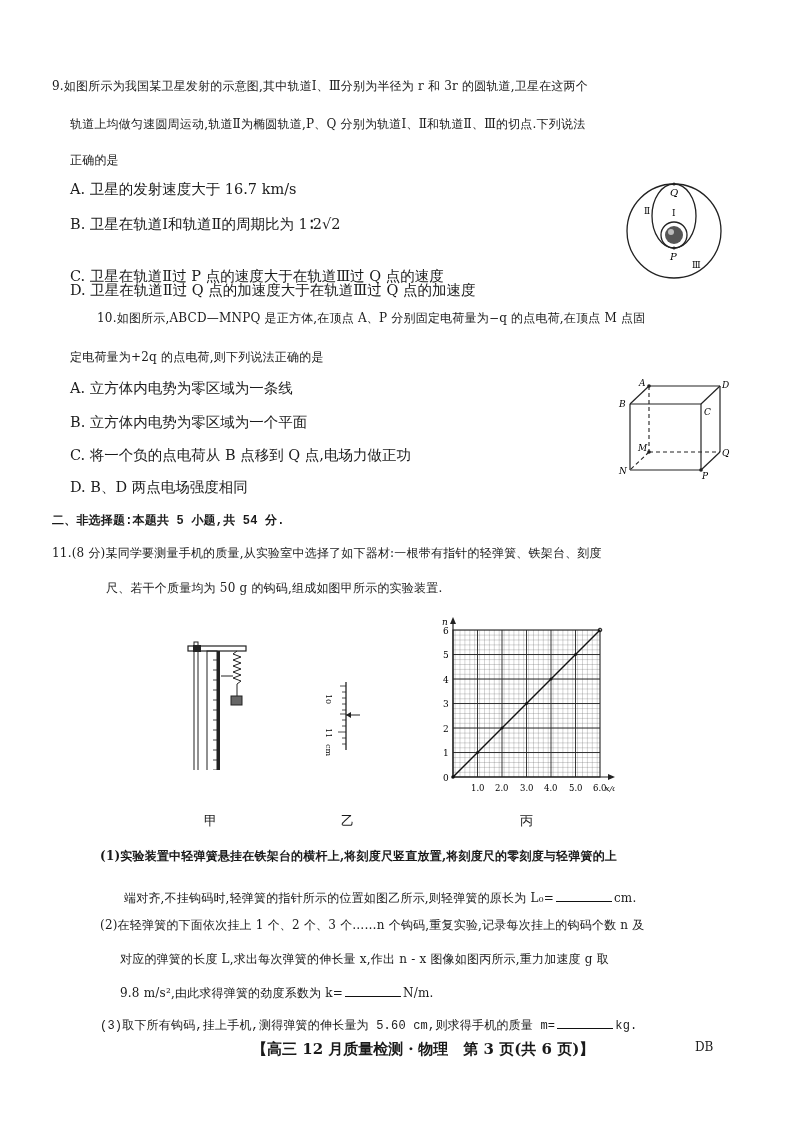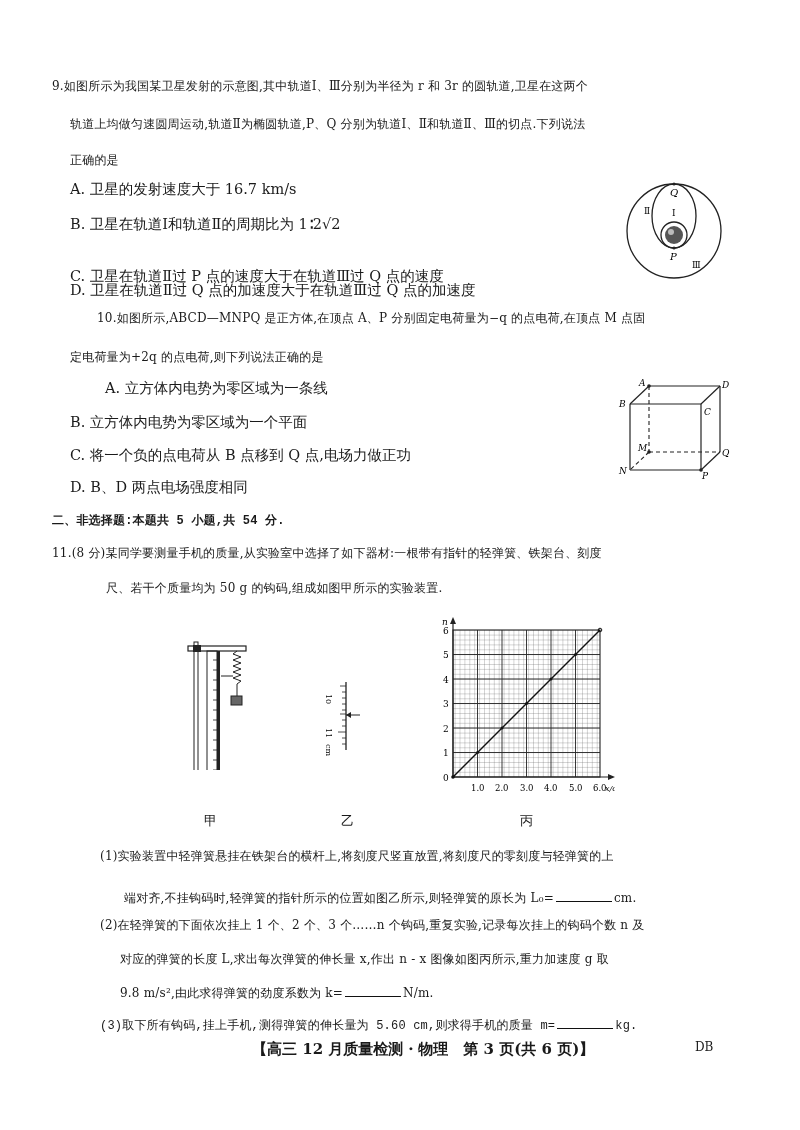--- a/index.html
+++ b/index.html
@@ -40,21 +40,21 @@
   <text x="50" y="38" font-size="9">Ⅰ</text>
   <text x="22" y="36" font-size="9">Ⅱ</text>
   <text x="70" y="90" font-size="9">Ⅲ</text>
 </svg>
 
 <div class="abs q" style="left:52px;top:310px;margin-left:45px;">
   <span>10.</span><span>如图所示,ABCD—MNPQ 是正方体,在顶点 A、P 分别固定电荷量为−q 的点电荷,在顶点 M 点固</span>
 </div>
 <div class="abs q" style="left:70px;top:349px;">定电荷量为+2q 的点电荷,则下列说法正确的是</div>
 
-<div class="abs opt" style="left:70px;top:379px;margin-left:35px;">A. 立方体内电势为零区域为一条线</div>
+<div class="abs opt" style="left:70px;top:379px;">A. 立方体内电势为零区域为一条线</div>
 <div class="abs opt" style="left:70px;top:413px;">B. 立方体内电势为零区域为一个平面</div>
 <div class="abs opt" style="left:70px;top:446px;">C. 将一个负的点电荷从 B 点移到 Q 点,电场力做正功</div>
 <div class="abs opt" style="left:70px;top:478px;">D. B、D 两点电场强度相同</div>
 
 <svg class="abs" style="left:612px;top:378px;" width="120" height="105">
   <line x1="37" y1="8" x2="108" y2="8" stroke="#222" stroke-width="1.2"></line>
   <line x1="18" y1="26" x2="89" y2="26" stroke="#222" stroke-width="1.2"></line>
   <line x1="37" y1="8" x2="18" y2="26" stroke="#222" stroke-width="1.2"></line>
   <line x1="108" y1="8" x2="89" y2="26" stroke="#222" stroke-width="1.2"></line>
   <line x1="18" y1="26" x2="18" y2="92" stroke="#222" stroke-width="1.2"></line>
@@ -180,21 +180,21 @@
   <text x="36" y="176" font-size="8.5">1.0</text>
   <text x="60" y="176" font-size="8.5">2.0</text>
   <text x="85" y="176" font-size="8.5">3.0</text>
   <text x="109" y="176" font-size="8.5">4.0</text>
   <text x="134" y="176" font-size="8.5">5.0</text>
   <text x="158" y="176" font-size="8.5">6.0</text>
   <text x="170" y="176" font-size="8" font-style="italic">x/cm</text>
 </svg>
 <div class="abs cap" style="left:520px;top:812px;">丙</div>
 
-<div class="abs q" style="left:100px;top:848px;">(1)实验装置中轻弹簧悬挂在铁架台的横杆上,将刻度尺竖直放置,将刻度尺的零刻度与轻弹簧的上</div>
+<div class="abs q" style="left:100px;top:848px;font-weight:bold;">(1)实验装置中轻弹簧悬挂在铁架台的横杆上,将刻度尺竖直放置,将刻度尺的零刻度与轻弹簧的上</div>
 <div class="abs q" style="left:124px;top:883px;margin-top:6px;">
   <span>端对齐,不挂钩码时,轻弹簧的指针所示的位置如图乙所示,则轻弹簧的原长为 L₀=</span><span class="blank"></span><span>cm.</span>
 </div>
 
 <div class="abs q" style="left:100px;top:917px;">(2)在轻弹簧的下面依次挂上 1 个、2 个、3 个……n 个钩码,重复实验,记录每次挂上的钩码个数 n 及</div>
 <div class="abs q" style="left:120px;top:951px;">对应的弹簧的长度 L,求出每次弹簧的伸长量 x,作出 n - x 图像如图丙所示,重力加速度 g 取</div>
 <div class="abs q" style="left:120px;top:984px;">
   <span>9.8 m/s²,由此求得弹簧的劲度系数为 k=</span><span class="blank"></span><span>N/m.</span>
 </div>
 

